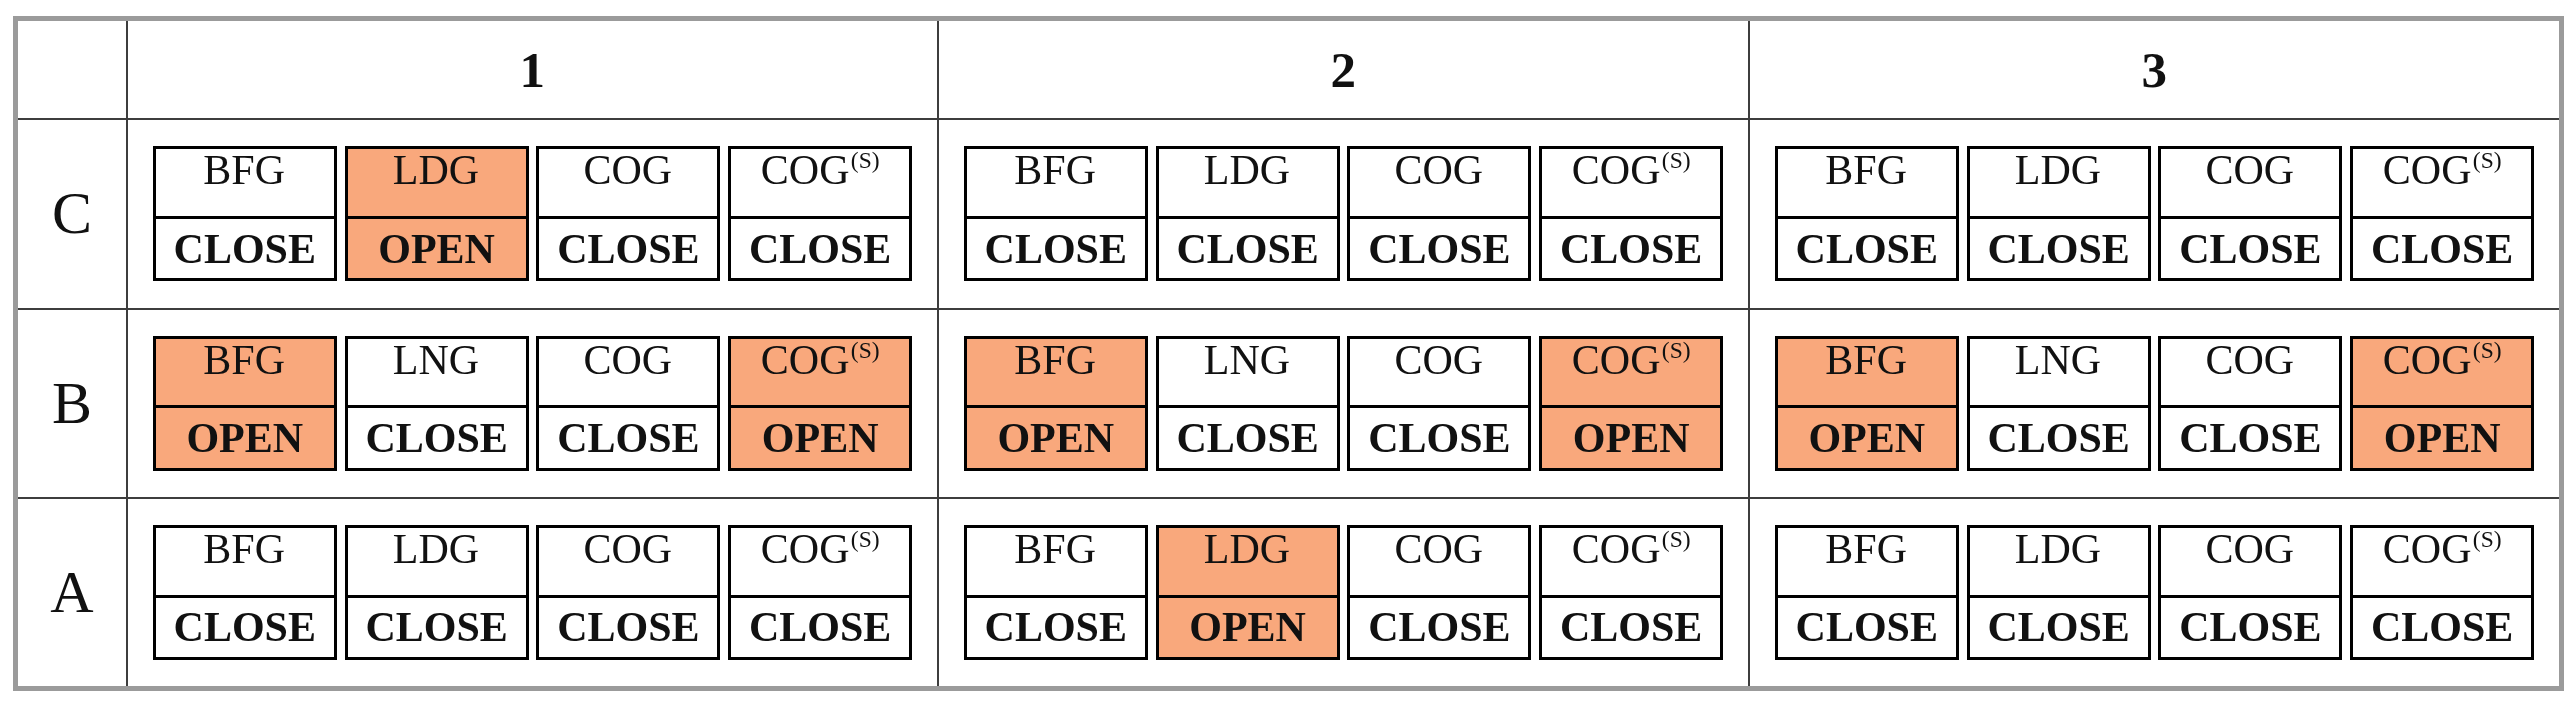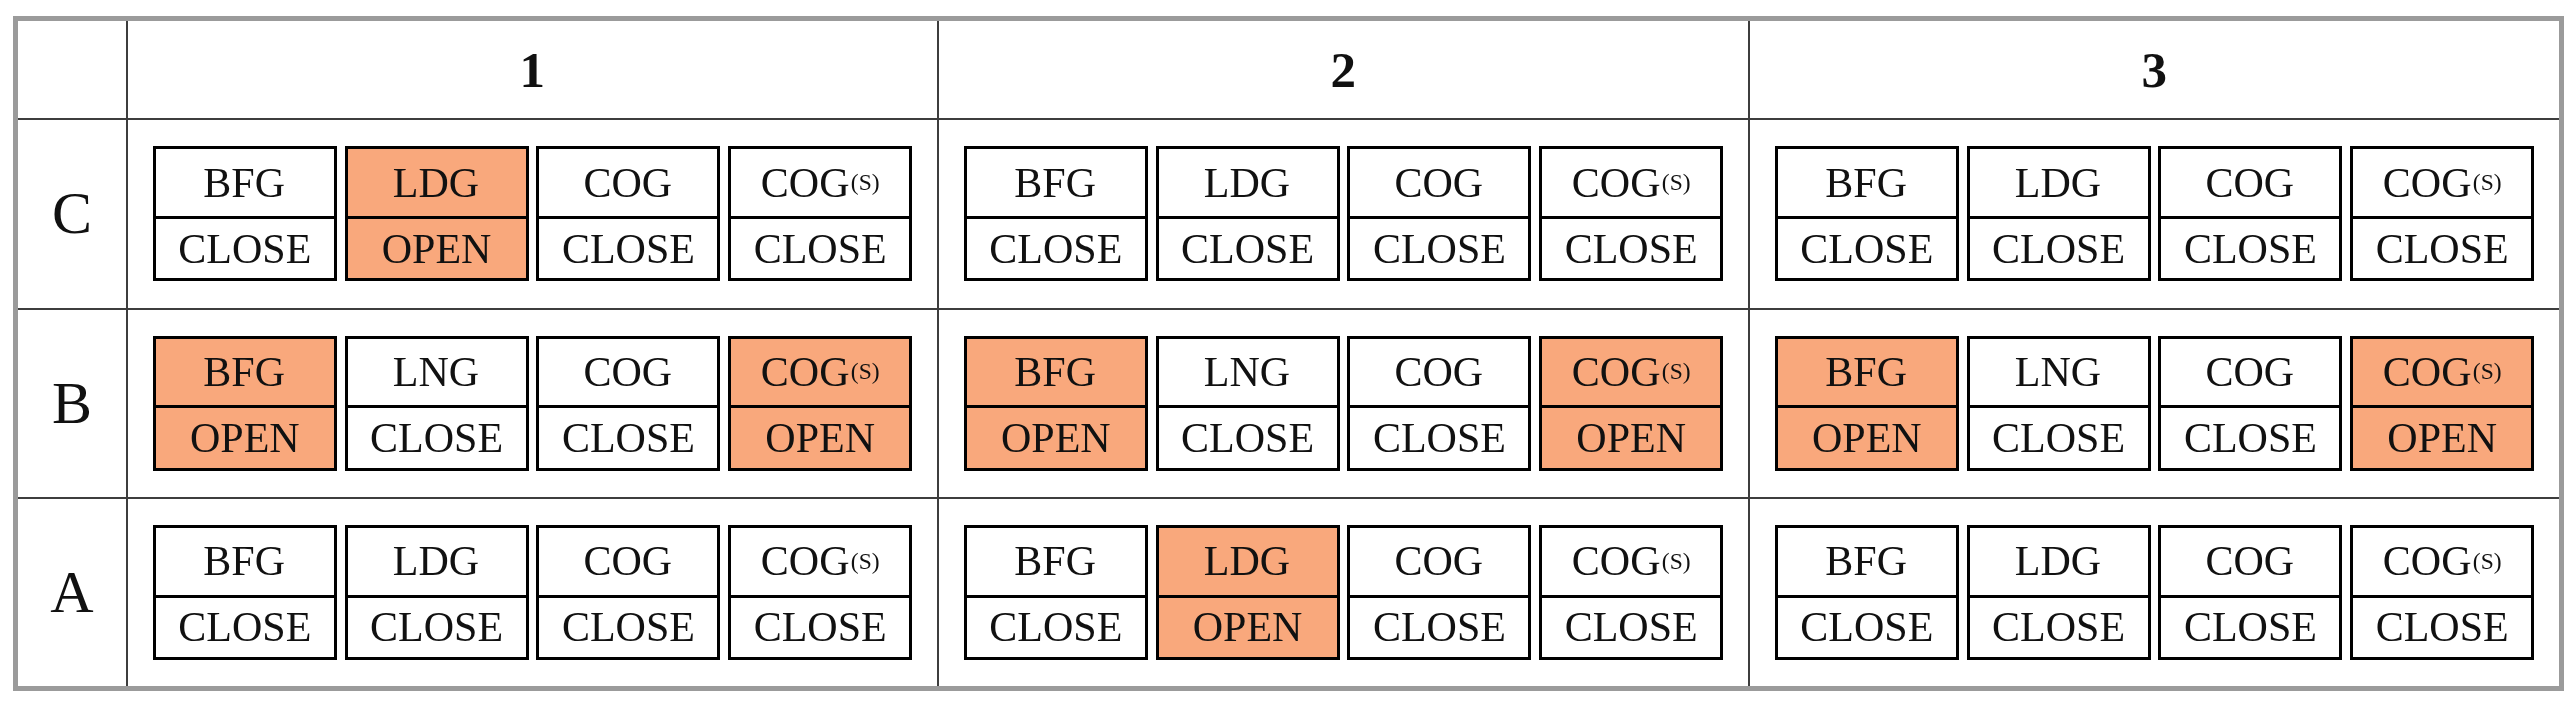--- a/index.html
+++ b/index.html
@@ -33,27 +33,27 @@
     width:100%;height:100%;
   }
   .valve{
     width:184px;height:135px;
     border:3.9px solid var(--box-border,#000);
     background:var(--close-fill,#fff);
     display:flex;flex-direction:column;
   }
   .valve.open{background:var(--open-fill,#f9a87c);}
   .valve .gas{
-    flex:1.12;display:flex;align-items:center;justify-content:center;
+    flex:1.12;display:flex;justify-content:center;
     border-bottom:3.9px solid var(--box-border,#000);
     font-size:42px;line-height:1;white-space:nowrap;
   }
   .valve .state{
     flex:1;display:flex;align-items:center;justify-content:center;
-    font-size:42px;line-height:1;white-space:nowrap;
+    font-size:42px;line-height:1;white-space:nowrap;font-weight:bold;
   }
   .valve .suffix{
     font-size:0.56em;vertical-align:-1.3px;margin-left:1.3px;
   }
 </style>
 </head>
 <body>
 
 <div class="tbl" id="grid">
   <div class="cell"></div>

